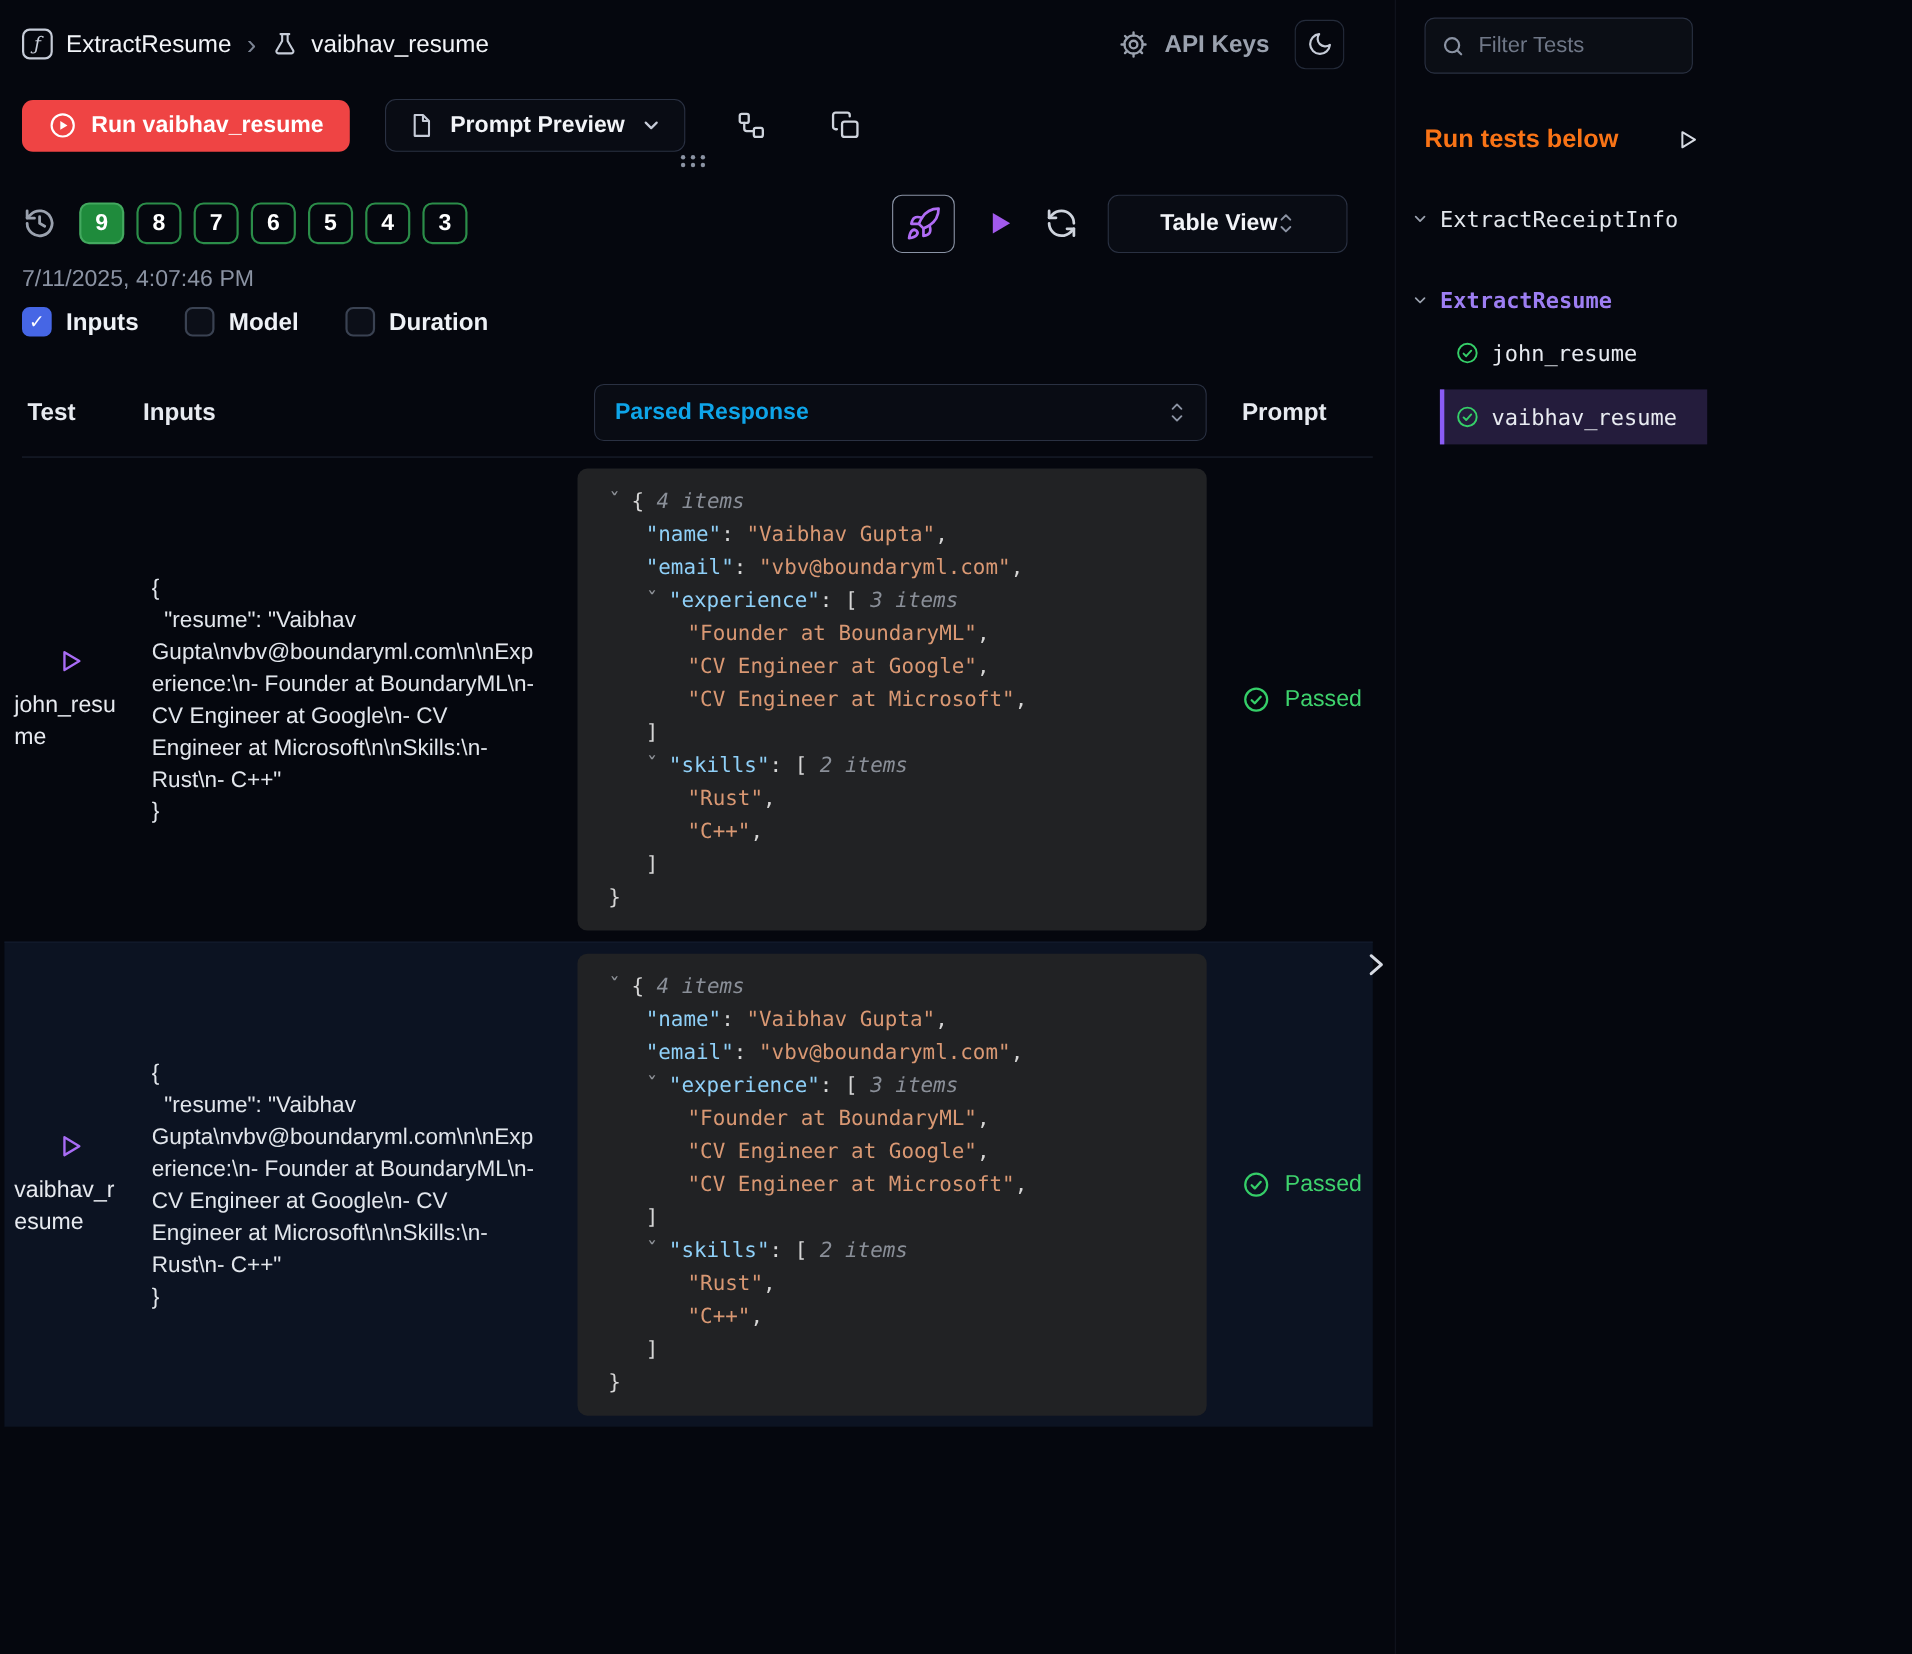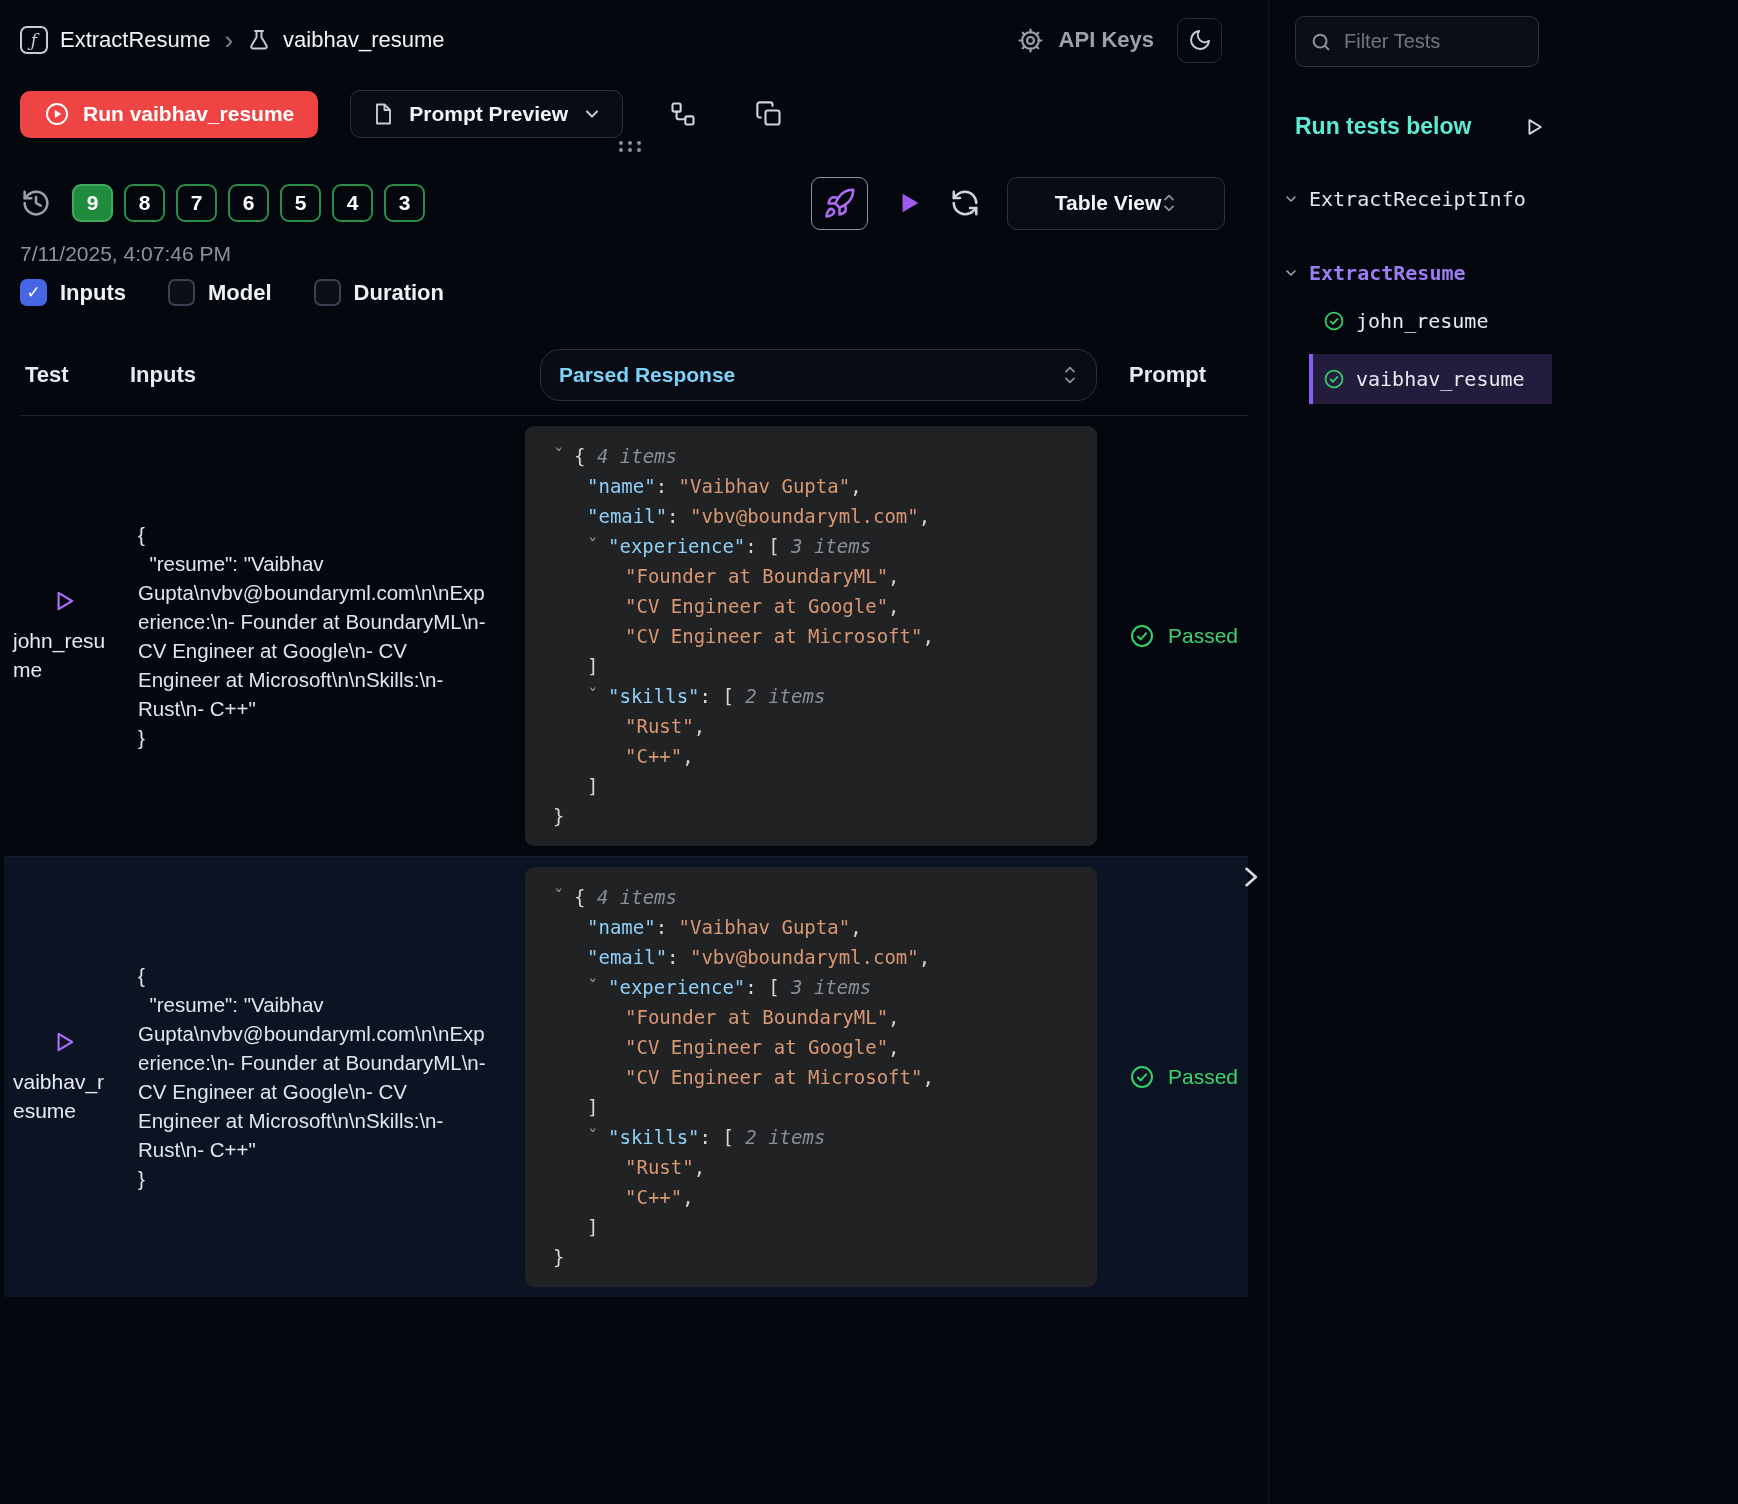--- a/index.html
+++ b/index.html
@@ -59,21 +59,21 @@
   .box{width:27px;height:27px;border-radius:7px;border:2px solid #3a4252;background:#0c0f18;display:flex;align-items:center;justify-content:center;
     color:#fff;font-size:17px;font-weight:700}
   .box.checked{background:#4666e5;border-color:#4666e5}
   .chklab{font-weight:700;font-size:22px;color:#eef1f6}
 
   
   .thead{margin-top:43px;display:flex;align-items:center}
   .col-test{width:110px;font-weight:700;font-size:22px;padding-left:5px}
   .col-inputs{width:395px;font-weight:700;font-size:22px}
   .col-parsed{width:572px;display:flex;padding-left:15px}
-  .parsed-select{flex:1;height:52px;border:1px solid #2a3142;border-radius:20px;background:#090c14;color:#7dd3fc;font-weight:700;
+  .parsed-select{flex:1;height:52px;border:1px solid #2a3142;border-radius:9px;background:#090c14;color:#0ea5e9;font-weight:700;
     font-size:21px;display:flex;align-items:center;justify-content:space-between;padding:0 18px}
   .col-status{margin-left:32px;font-weight:700;font-size:22px}
   .tdivider{margin-top:14px;border-top:1px solid #1d2330;width:1228px}
 
   .trow{display:flex;align-items:center;padding:10px 0;width:1228px}
   .trow.selected{background:#0c1322;margin-left:-16px;padding-left:16px;width:1244px;border-top:1px solid #151d2e}
   .cell-test{width:110px;display:flex;flex-direction:column;gap:12px}
   .row-play{background:none;border:none;display:flex;margin-left:31px}
   .tname{font-size:21px;color:#e7eaf0;width:100px;word-break:break-all;line-height:29px;margin-left:-7px}
   .cell-inputs{width:395px;display:flex}
@@ -88,21 +88,21 @@
   .tk-string{color:#d99873}
   .tk-meta{color:#8a8f98;font-style:italic}
   .cell-status{margin-left:32px;display:flex;align-items:center;gap:13px;color:#3ed36d;font-size:21px}
   .expand-chev{position:absolute;right:4px;top:858px;cursor:pointer;display:flex}
 
   
   .filter-box{width:244px;height:51px;border:1px solid #2a3142;border-radius:9px;background:#0b0e15;display:flex;align-items:center;gap:12px;padding:0 14px}
   .filter-box input{background:transparent;border:none;outline:none;color:#e7eaf0;font-size:20px;width:100%;font-family:inherit}
   .filter-box input::placeholder{color:#6f7787}
   .run-below{margin-top:46px;width:250px;display:flex;align-items:center;justify-content:space-between;cursor:pointer}
-  .run-below-label{font-weight:700;font-size:23px;color:#5eead4}
+  .run-below-label{font-weight:700;font-size:23px;color:#f97316}
   .tgroup{margin-top:44px}
   .tgroup-head{display:flex;align-items:center;gap:10px;cursor:pointer;margin-left:-12px;height:30px}
   .tgroup-name{font-family:"DejaVu Sans Mono","Liberation Mono",monospace;font-size:20px;color:#e2e6ec}
   .tgroup.active .tgroup-name{color:#9d7ef2;font-weight:700}
   .titem{display:flex;align-items:center;gap:11px;height:50px;margin-left:18px;padding-left:10px;width:243px;cursor:pointer;margin-top:8px}
   .titem.selected{background:#241c3c;border-left:4px solid #8a5cf5;margin-left:14px}
   .titem-name{font-family:"DejaVu Sans Mono","Liberation Mono",monospace;font-size:20px;color:#e7eaf0}
   .ic{display:flex;align-items:center}
 </style>
 </head>

